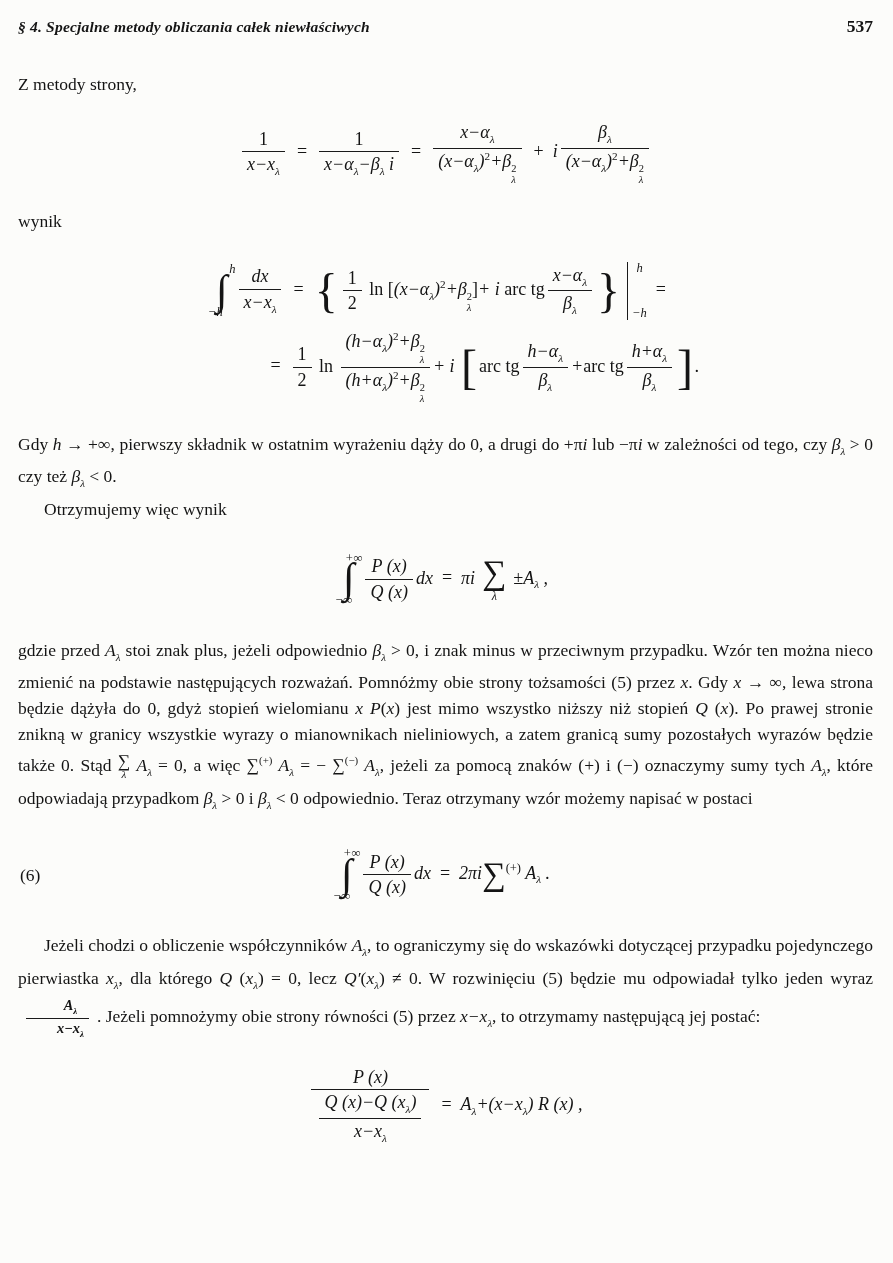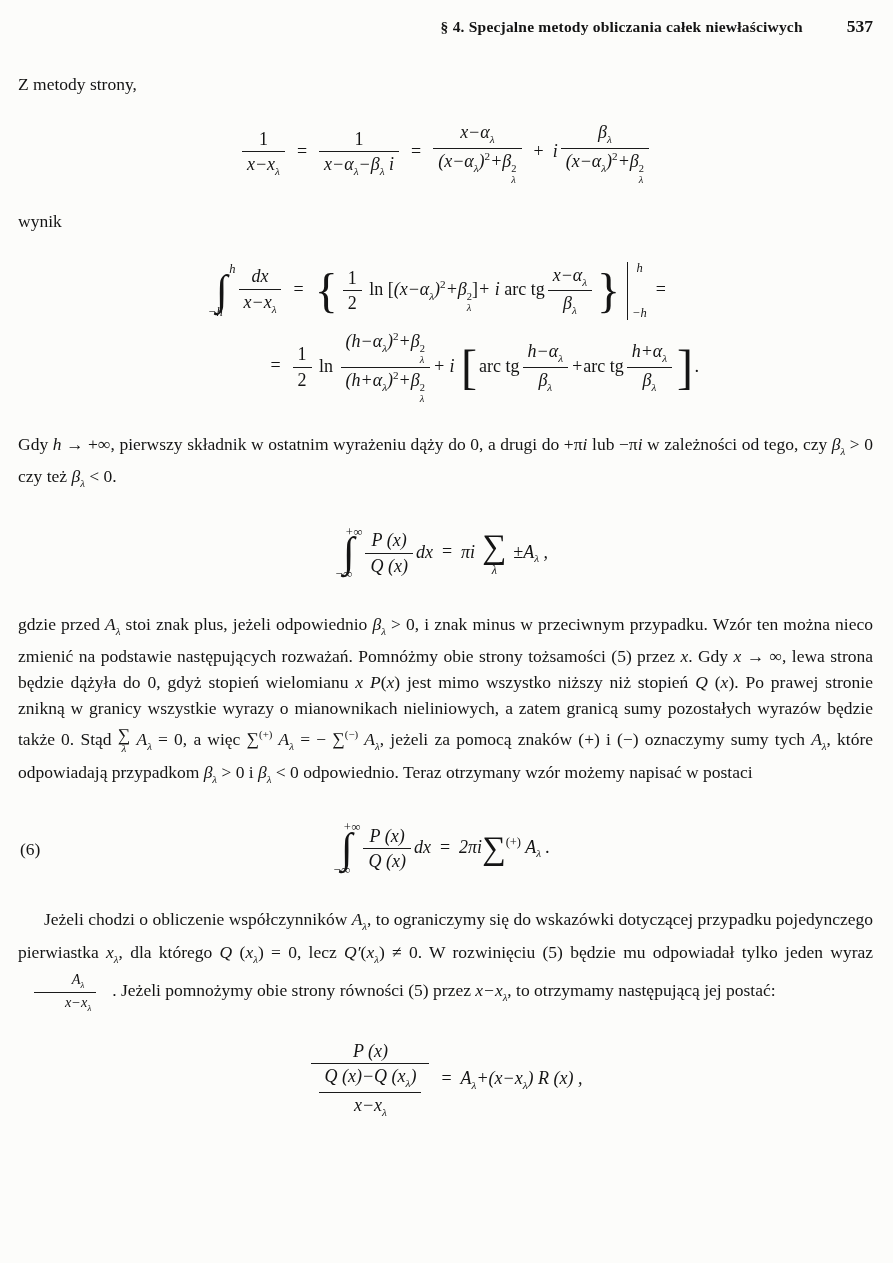--- a/index.html
+++ b/index.html
@@ -5,37 +5,37 @@
   html,body { margin:0; padding:0; background:#e8e8e6; }
   body { width:893px; }
   .page {
     width:893px; height:1263px; box-sizing:border-box;
     background:#fcfcfa; color:#141414; overflow:hidden;
     font-family:"Liberation Serif","DejaVu Serif",serif;
     padding:16px 20px 0 18px; position:relative;
   }
   
   .header { display:flex; align-items:baseline; font-weight:bold; margin-bottom:34px; }
-  .htitle { flex:1; text-align:right; font-size:15.5px; letter-spacing:0.2px; }
+  .htitle { flex:1; text-align:left; font-size:15.5px; letter-spacing:0.2px;font-style:italic; }
   .pnum  { font-size:17.5px;margin-left:44px; }
   
   .para { font-size:17.5px; line-height:26px; text-align:justify; margin:0; }
   .para i { font-style:italic; }
   .indent { text-indent:26px; }
   sub { font-size:0.62em; }
   sup { font-size:0.62em; }
   
   .dmath { font-size:18px; font-style:italic; text-align:center; margin:26px 0; }
   .dmath .rm, .rm { font-style:normal; }
   .op { padding:0 9px; font-style:normal; }
   
   .fr { display:inline-block; vertical-align:middle; text-align:center; margin:0 3px; line-height:1.25; }
   .fr .nu { display:block; padding:0 5px 1px; border-bottom:1.4px solid #1a1a1a; }
   .fr .de { display:block; padding:1px 5px 0; }
-  .fr.inl { font-size:0.82em; line-height:1.12; margin:0 16px; }
+  .fr.inl { font-size:0.82em; line-height:1.12; margin:0 8px;font-weight:bold; }
   
   .ss { display:inline-flex; flex-direction:column; align-items:flex-start; vertical-align:-0.5em; font-size:0.58em; line-height:1.05; }
   .ss span:first-child { font-style:normal; }
   
   .int { display:inline-flex; flex-direction:column; align-items:center; vertical-align:middle; line-height:1; margin-right:8px; }
   .int .isign { font-size:42px; line-height:0.95; font-style:normal; }
   .int .ilim { font-size:12.5px; }
   .int .ilim.top { align-self:flex-end; margin-bottom:-5px; margin-right:-8px; }
   .int .ilim.bot { align-self:flex-start; margin-top:-5px; margin-left:-8px; }
   
@@ -91,20 +91,21 @@
       </span><span class="op">=</span></div>
   <div class="dmath" style="margin:10px 0 26px 70px;"><span class="op">=</span><span class="fr rm"><span class="nu">1</span><span class="de">2</span></span><span class="rm">&nbsp;ln&nbsp;</span><span class="fr"><span class="nu">(h−α<sub>λ</sub>)<sup class="rm">2</sup>+β<span class="ss">
             <span>2</span>
             <span>λ</span>
           </span></span><span class="de">(h+α<sub>λ</sub>)<sup class="rm">2</sup>+β<span class="ss">
             <span>2</span>
             <span>λ</span>
           </span></span></span>+ i <span class="bg">[</span><span class="rm">arc tg</span><span class="fr"><span class="nu">h−α<sub>λ</sub></span><span class="de">β<sub>λ</sub></span></span>+<span class="rm">arc tg</span><span class="fr"><span class="nu">h+α<sub>λ</sub></span><span class="de">β<sub>λ</sub></span></span><span class="bg">]</span>.</div>
 
   <p class="para">Gdy <i>h</i> → +∞, pierwszy składnik w ostatnim wyrażeniu dąży do 0, a drugi do +π<i>i</i> lub −π<i>i</i> w zależności od tego, czy <i>β<sub>λ</sub></i> &gt; 0 czy też <i>β<sub>λ</sub></i> &lt; 0.</p>
+  <p class="para indent">Otrzymujemy więc wynik</p>
 
   <div class="dmath" style="margin:30px 0;"><span class="int">
         <span class="ilim top">+∞</span>
         <span class="isign">∫</span>
         <span class="ilim bot">−∞</span>
       </span><span class="fr"><span class="nu">P (x)</span><span class="de">Q (x)</span></span>dx<span class="op">=</span>πi<span class="sum">
         <span class="ssign">∑</span>
         <span class="slim">λ</span>
       </span>±A<sub>λ</sub> ,</div>
 

